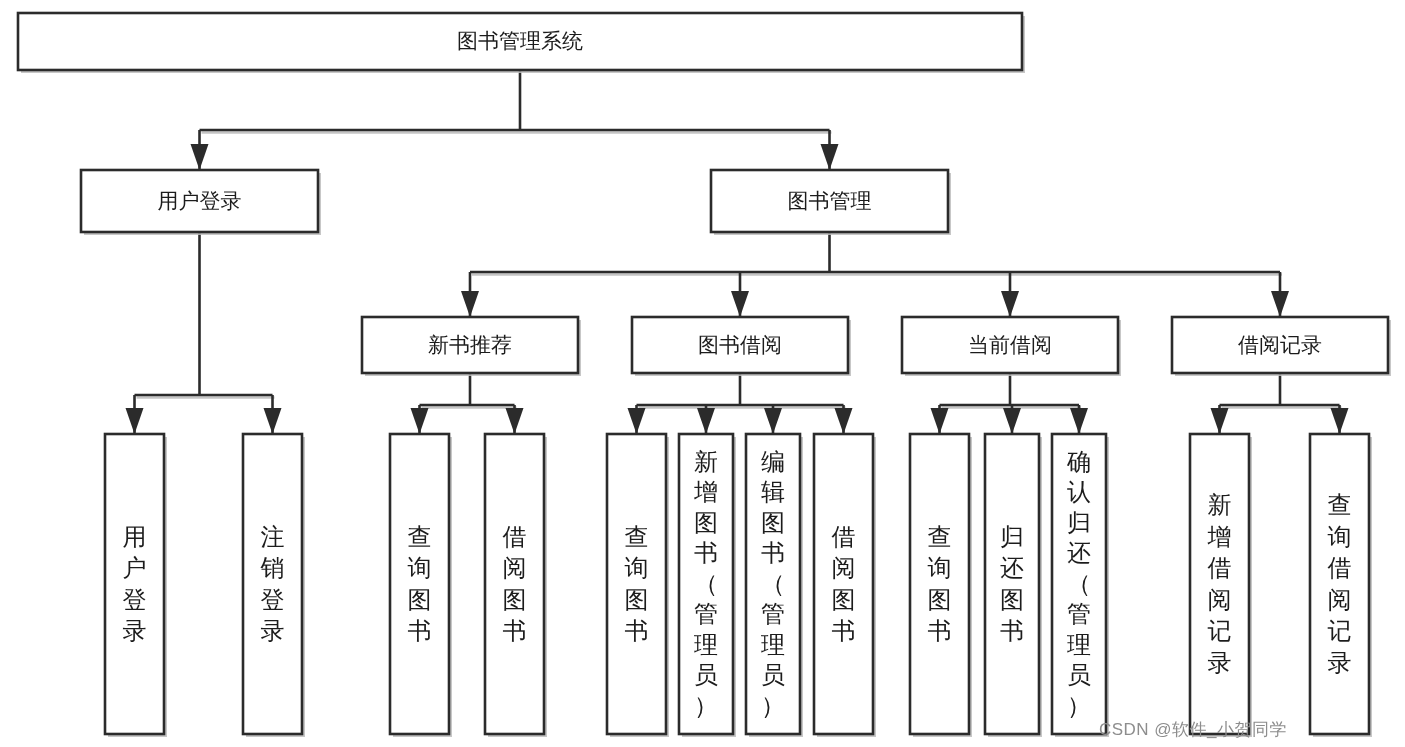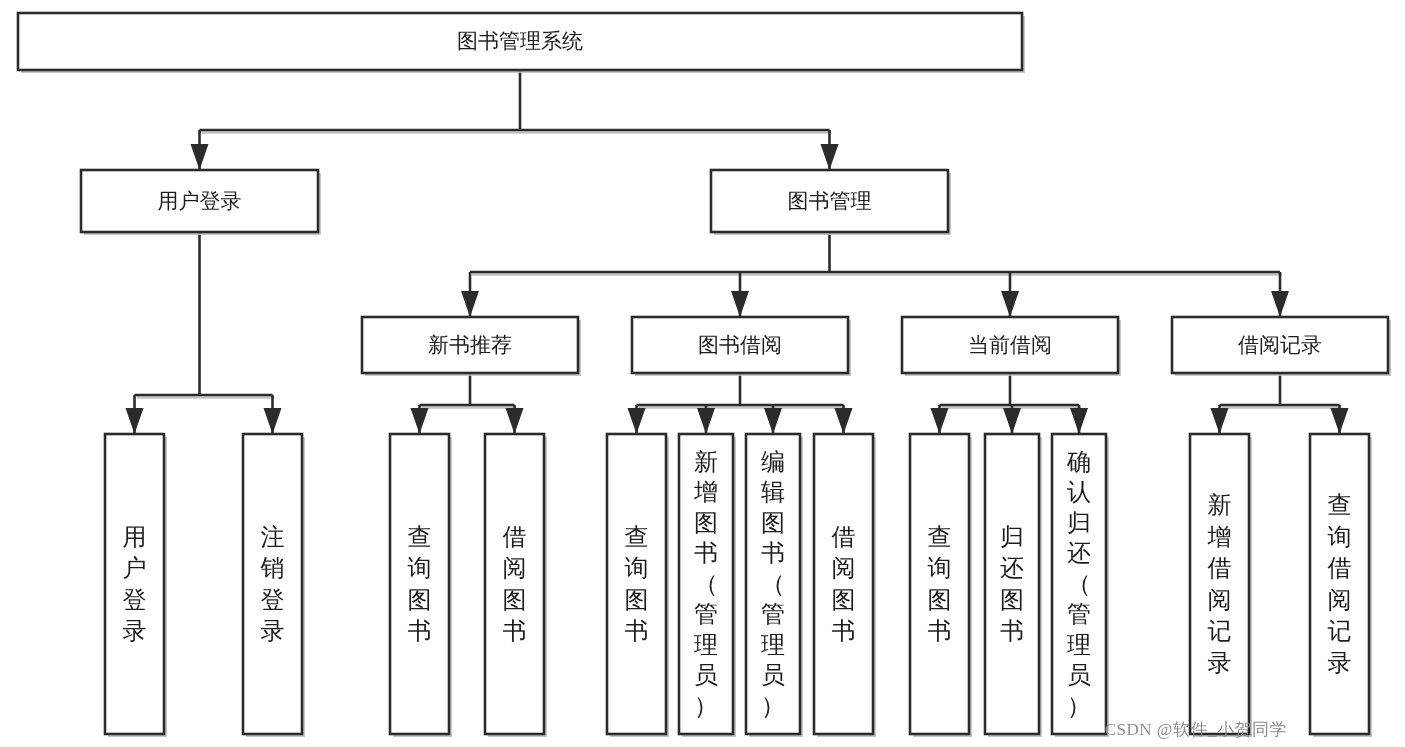--- a/index.html
+++ b/index.html
@@ -61,21 +61,21 @@
   .leaf-label {
     font-family: "Liberation Sans", "DejaVu Sans", sans-serif;
     fill: #1c1c1c;
     font-size: 24px;
     text-anchor: middle;
   }
   .watermark {
     position: absolute;
     right: 10px;
     bottom: 6px;
-    font-family: Liberation Serif, serif;
+    font-family: Liberation Sans, sans-serif;
     font-size: 17px;
     color: #8d8d8d;
     white-space: nowrap;
     letter-spacing: 0.5px;
   }
 </style>
 </head>
 <body>
 
 <div id="diagram-root">

